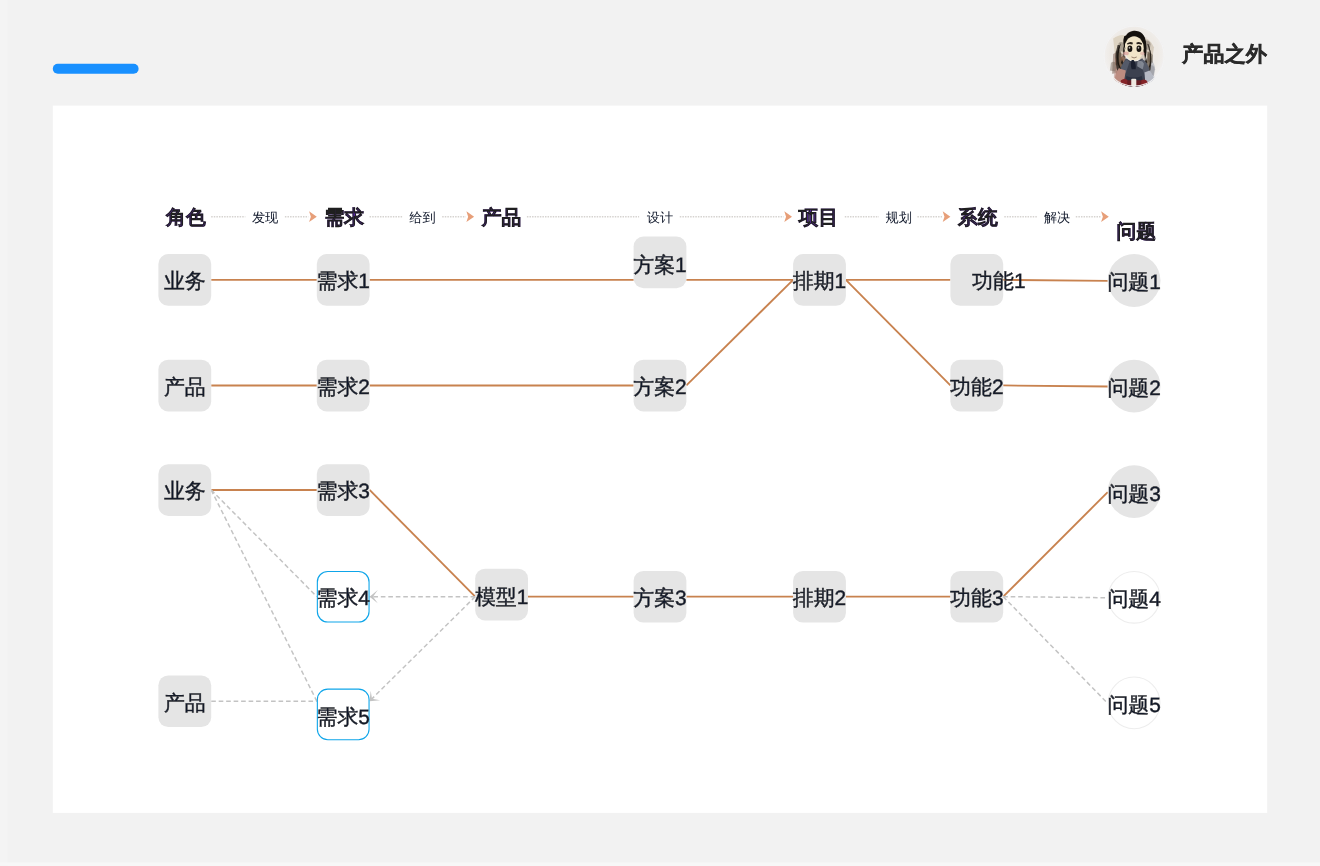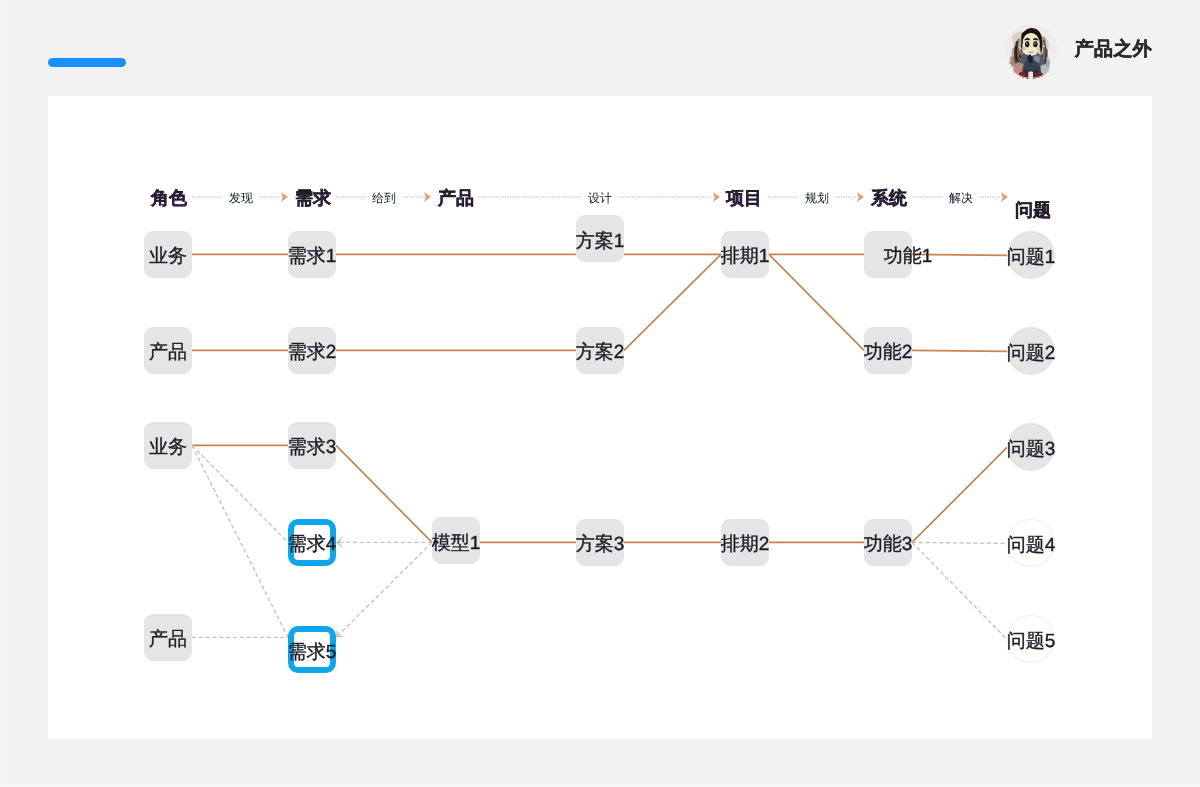--- a/index.html
+++ b/index.html
@@ -45,21 +45,21 @@
   .diagram{position:absolute;left:0;top:0;width:1200px;height:787px;}
   .diagram svg{position:absolute;left:0;top:0;}
 
   .node{
     position:absolute;box-sizing:border-box;
     display:flex;align-items:center;justify-content:center;
     font-size:19px;color:#0f172a;white-space:nowrap;-webkit-text-stroke:0.42px #2c2c2c;
   }
   .node > span{position:relative;top:2px;display:block;will-change:opacity;}
   .node.rect{width:48px;height:47px;border-radius:9px;background:#e5e5e5;}
-  .node.rect.hollow{background:#ffffff;border:6px solid #0ea5e9;border-radius:10px;}
+  .node.rect.hollow{background:#ffffff;border:1px solid #0ea5e9;border-radius:10px;}
   .node.circle{width:48px;height:48px;border-radius:50%;background:#e5e5e5;align-items:center;}
   .node.circle.hollow{background:#ffffff;border:1px solid #ededed;}
 
   .hdr-strong{
     will-change:opacity;position:absolute;font-size:18px;font-weight:700;color:#6d28d9;
     -webkit-text-stroke:0.42px #1f1f1f;
     white-space:nowrap;line-height:18px;
   }
   .hdr-weak{
     will-change:opacity;position:absolute;font-size:12px;font-weight:400;color:#0f172a;

